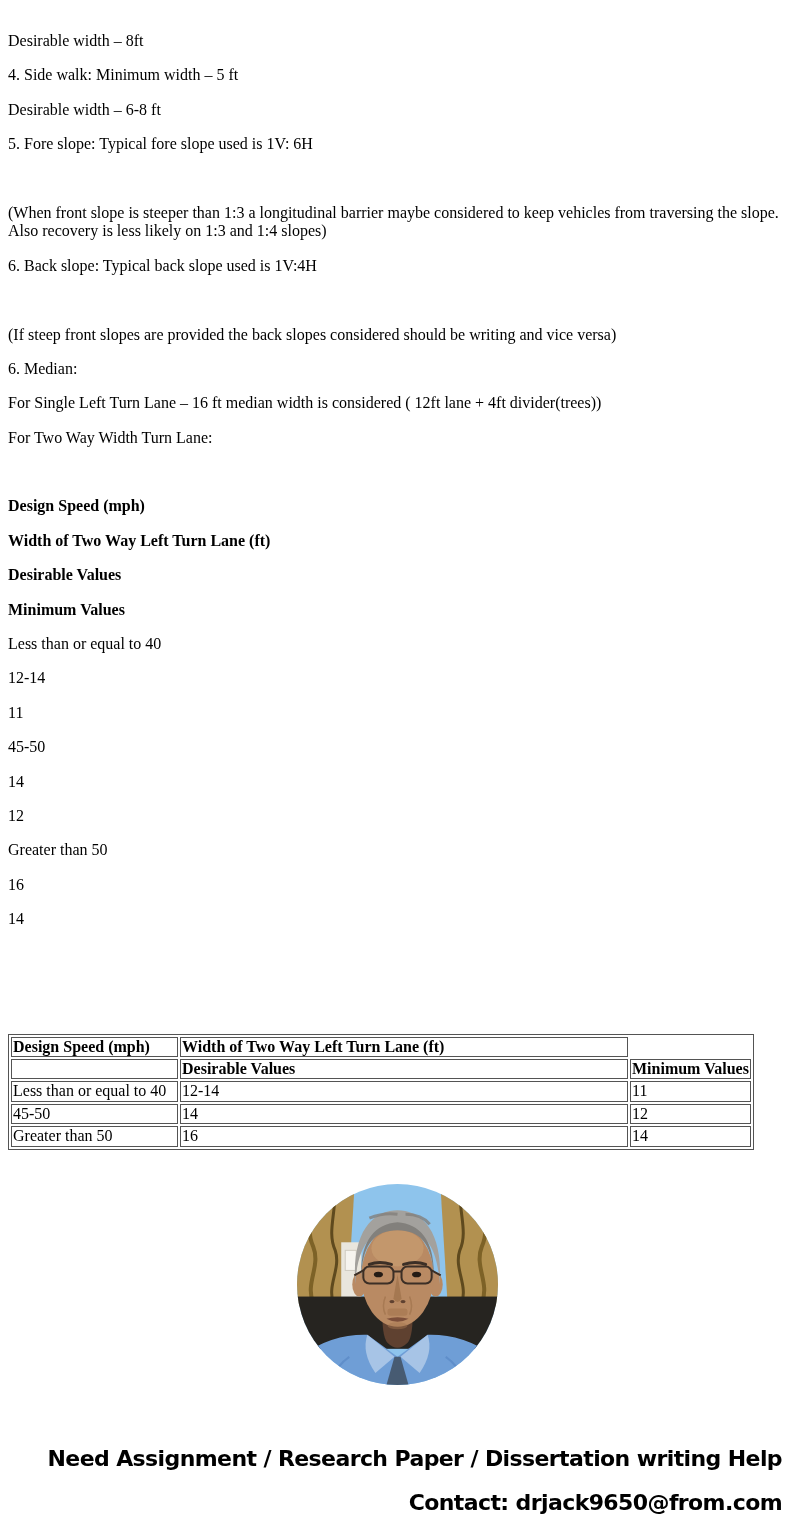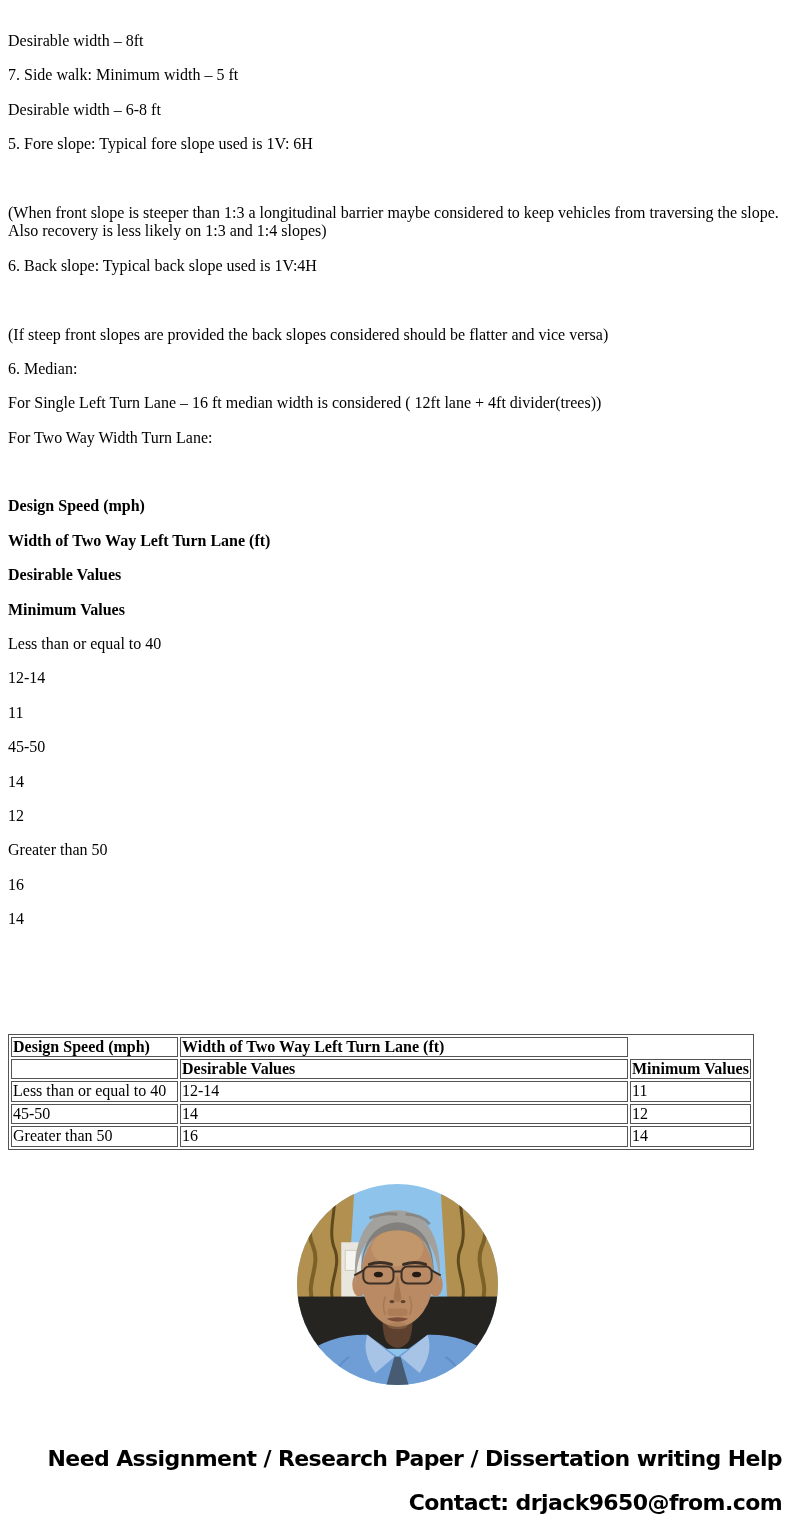--- a/index.html
+++ b/index.html
@@ -50,28 +50,28 @@
     letter-spacing: -0.6px;
   }
 </style>
 </head>
 <body>
 
 <main class="page">
 
   <section id="body-text">
       <p>Desirable width – 8ft</p>
-      <p>7. Side walk: Minimum width – 5 ft</p>
+      <p>4. Side walk: Minimum width – 5 ft</p>
       <p>Desirable width – 6-8 ft</p>
       <p>5. Fore slope: Typical fore slope used is 1V: 6H</p>
       <p>&nbsp;</p>
       <p>(When front slope is steeper than 1:3 a longitudinal barrier maybe considered to keep vehicles from traversing the slope. Also recovery is less likely on 1:3 and 1:4 slopes)</p>
       <p>6. Back slope: Typical back slope used is 1V:4H</p>
       <p>&nbsp;</p>
-      <p>(If steep front slopes are provided the back slopes considered should be flatter and vice versa)</p>
+      <p>(If steep front slopes are provided the back slopes considered should be writing and vice versa)</p>
       <p>6. Median:</p>
       <p>For Single Left Turn Lane – 16 ft median width is considered ( 12ft lane + 4ft divider(trees))</p>
       <p>For Two Way Width Turn Lane:</p>
       <p>&nbsp;</p>
       <p class="b">Design Speed (mph)</p>
       <p class="b">Width of Two Way Left Turn Lane (ft)</p>
       <p class="b">Desirable Values</p>
       <p class="b">Minimum Values</p>
       <p>Less than or equal to 40</p>
       <p>12-14</p>

